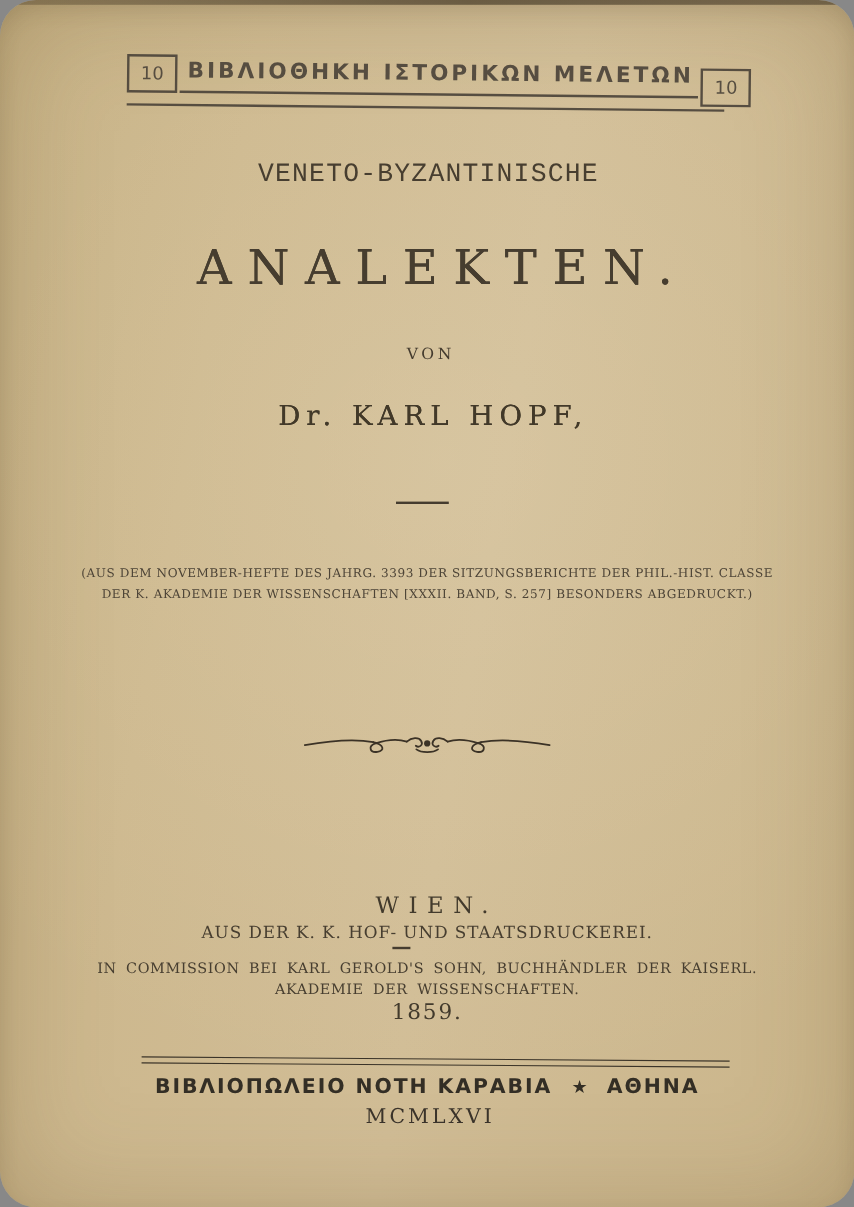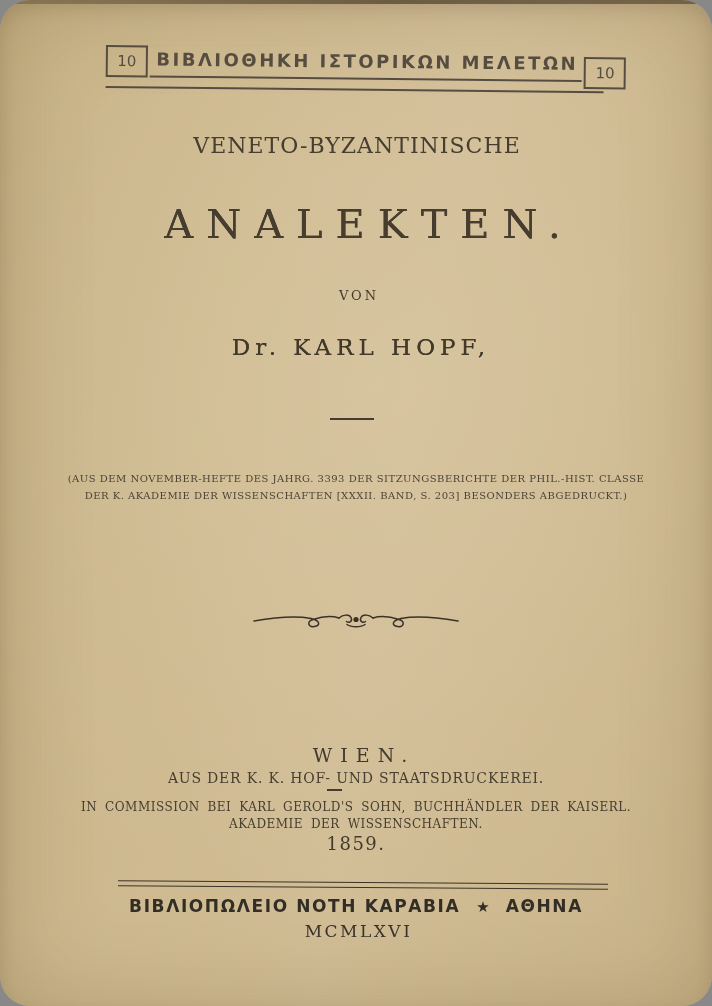--- a/index.html
+++ b/index.html
@@ -23,21 +23,21 @@
   .box10 { flex:0 0 auto; width:38px; height:28px; border:2.2px solid currentColor;
     display:flex; align-items:center; justify-content:center;
     font-family:"DejaVu Sans", sans-serif; font-size:15px; }
   .box10.right { margin-top:7px; }
   .stamp-title-wrap { flex:1; border-bottom:2.2px solid currentColor; text-align:center;
     padding:3px 4px 6px; margin:0 2px; }
   .stamp-title { font-family:"DejaVu Sans", sans-serif; font-size:18px; font-weight:bold;
     letter-spacing:2.5px; padding-left:2.5px; white-space:nowrap; }
   .stamp-baseline { position:absolute; left:0; right:0; top:41px; height:2.2px; background:currentColor; }
 
-  .series-title { top:133px; font-size:22px; letter-spacing:1px; padding-left:1px; color:#473e30; }
+  .series-title { top:133px; font-size:22px; letter-spacing:1px; padding-left:1px; color:#473e30;font-family:Liberation Mono, monospace; }
   .main-title   { top:201px; font-size:40px; letter-spacing:13px; padding-left:13px; color:#463d2f;
                   text-shadow:0 0 0.5px #463d2f; }
   .byline       { top:288px; font-size:13px; letter-spacing:3px; padding-left:3px; }
   .author       { top:334px; font-size:23px; letter-spacing:5px; padding-left:5px; color:#423929;
                   text-shadow:0 0 0.4px #423929; }
   .affiliation  { top:361px; font-size:10px; letter-spacing:0.8px; color:#4c4335; }
 
   .short-rule { position:absolute; top:418px; left:330px; width:44px; height:2px; background:#453c2f; }
 
   .note { top:471px; font-size:10px; line-height:16.5px; letter-spacing:0.5px; color:#4c4336; }
@@ -85,21 +85,21 @@
 
   <div class="row series-title">VENETO-BYZANTINISCHE</div>
   <div class="row main-title">ANALEKTEN.</div>
   <div class="row byline">VON</div>
   <div class="row author">Dr. KARL HOPF,</div>
 
   <div class="short-rule"></div>
 
   <div class="row note">
     <div>(AUS DEM NOVEMBER-HEFTE DES JAHRG. 3393 DER SITZUNGSBERICHTE DER PHIL.-HIST. CLASSE</div>
-    <div>DER K. AKADEMIE DER WISSENSCHAFTEN [XXXII. BAND, S. 203] BESONDERS ABGEDRUCKT.)</div>
+    <div>DER K. AKADEMIE DER WISSENSCHAFTEN [XXXII. BAND, S. 257] BESONDERS ABGEDRUCKT.)</div>
   </div>
 
   <div class="flourish">
     <svg width="210" height="26" viewBox="0 0 210 26">
       <g fill="none" stroke="#3b3226" stroke-width="1.5" stroke-linecap="round">
         <path d="M3,15 C26,11 44,9.5 60,12.5"></path>
         <path d="M60,12.5 C69,14.5 70,19.5 63.5,20.5 C57,21.5 55.5,15.5 62,13.5 C71,10.5 80,9.5 88,12"></path>
         <path d="M207,15 C184,11 166,9.5 150,12.5"></path>
         <path d="M150,12.5 C141,14.5 140,19.5 146.5,20.5 C153,21.5 154.5,15.5 148,13.5 C139,10.5 130,9.5 122,12"></path>
         <path d="M88,12 C92,8.5 98,8 100,11.5 C102,15 98,17.5 95.5,15.5"></path>

